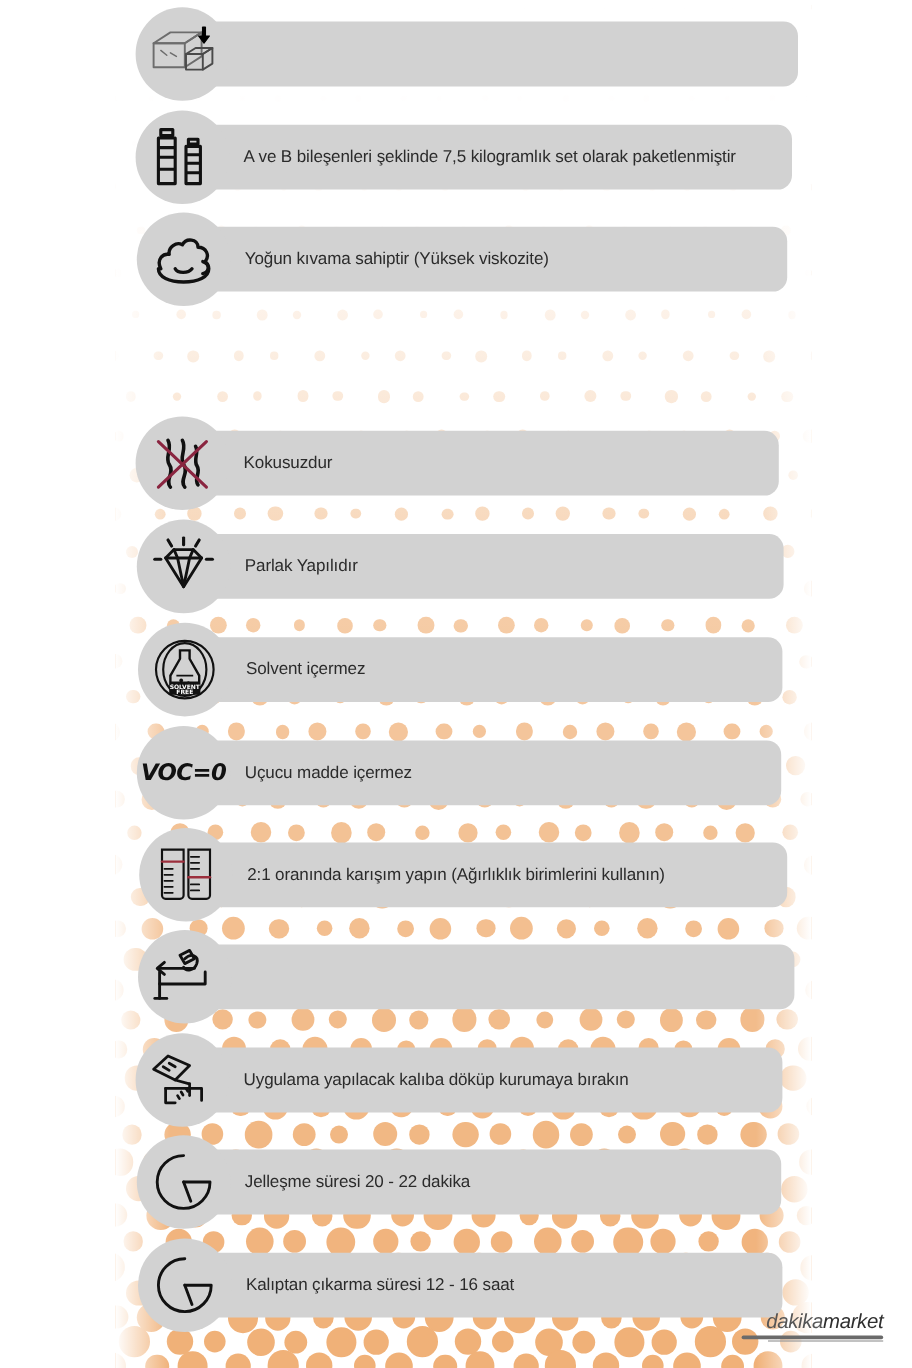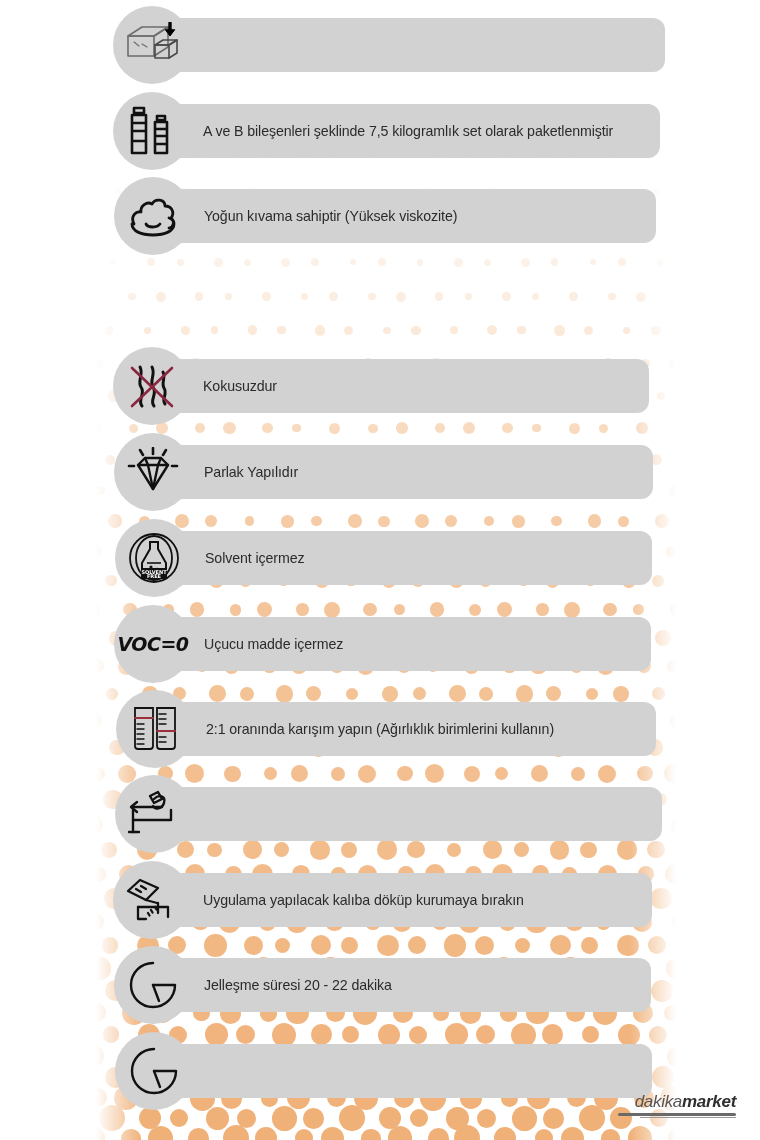--- a/index.html
+++ b/index.html
@@ -96,21 +96,21 @@
     z-index:5;
     display:flex;flex-direction:column;align-items:flex-end;
   }
   #logo .logo-text{
     font-style:italic;
     font-size:17px;
     color:#555;
     letter-spacing:-0.3px;
     line-height:1;
   }
-  #logo .logo-text b{color:#2f2f2f;font-weight:bold;}
+  #logo .logo-text b{color:#2f2f2f;font-weight:normal;}
   #logo .logo-rule{
     margin-top:3px;
     width:118px;height:3px;
     background:#6a6a6a;
     border-radius:2px;
   }
   #logo .logo-rule2{
     margin-top:1px;
     width:96px;height:1px;
     background:#9a9a9a;
@@ -997,20 +997,21 @@
       <div class="label">Jelleşme süresi 20 - 22 dakika</div>
     </div>
     <div class="row" style="left: 115px; top: 1032px;">
       <div class="pill" style="width: 485px;"></div>
       <div class="badge">
     <svg width="50" height="50" viewBox="0 0 50 50" fill="none" stroke="#111" stroke-width="2.4" stroke-linecap="round" stroke-linejoin="round">
       <path d="M25 3 A22 22 0 1 0 47 25 L25 25"></path>
       <path d="M25 25 L31 41"></path>
     </svg>
       </div>
+      <div class="label">Kalıptan çıkarma süresi 12 - 16 saat</div>
     </div>
   </div>
 
 <div id="logo">
   <div class="logo-text"><span>dakika</span><b>market</b></div>
   <div class="logo-rule"></div>
   <div class="logo-rule2"></div>
 </div>
 
 </body></html>

